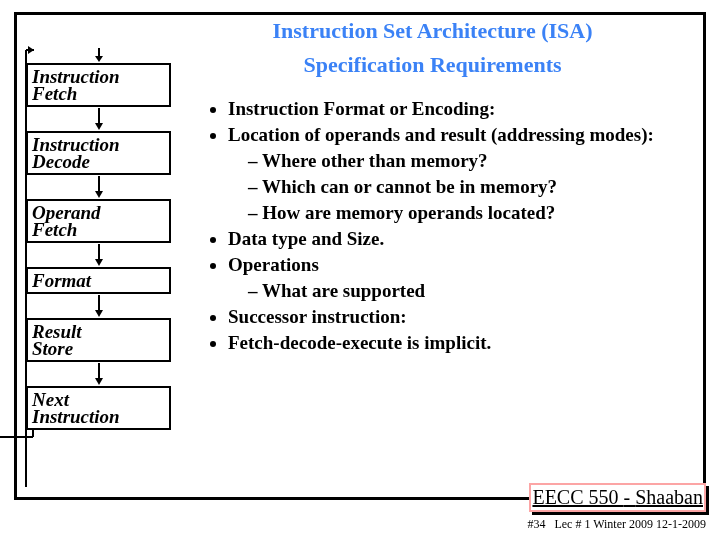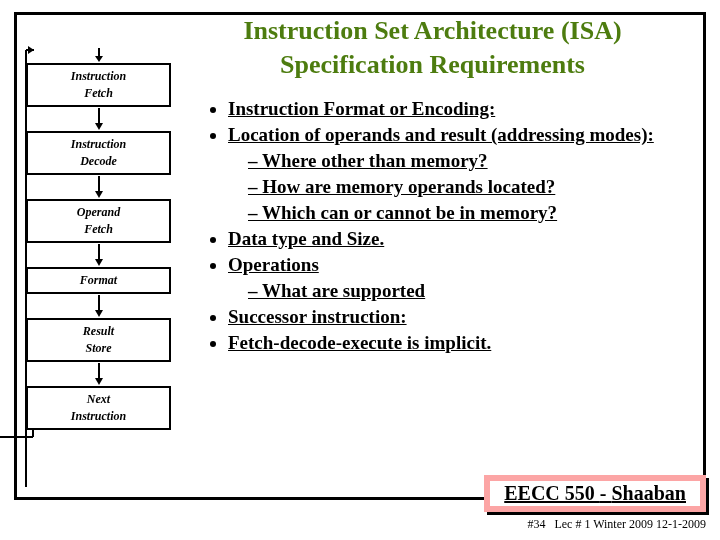--- a/index.html
+++ b/index.html
@@ -22,73 +22,71 @@
     height: 488px;
     border: 3px solid #000;
     box-sizing: border-box;
   }
   .title {
     position: absolute;
     left: 155px;
     top: 14px;
     width: 555px;
     font-weight: bold;
-    font-size: 26px;
+    font-size: 22px;
     line-height: 34px;
     text-align: center;
-    color: #4d7c0f;
+    color: #3b82f6;
   }
   .pipeline {
     position: absolute;
     left: 26px;
     top: 48px;
     width: 145px;
   }
   .stage {
     border: 2px solid #000;
     padding: 3px 4px;
-    text-align: center;
     font-weight: bold;
     font-style: italic;
-    font-size: 12px;
+    font-size: 19px;
     line-height: 17px;
     background: #fff;
   }
   .loop-line {
     position: absolute;
   }
   .bullets {
     position: absolute;
     left: 206px;
     top: 96px;
     width: 495px;
     font-size: 19px;
     line-height: 26px;
     font-weight: bold;
     color: #000;
-    text-decoration: underline;
   }
   .bullets ul {
     margin: 0;
     padding-left: 22px;
     list-style: disc;
   }
   .bullets li { margin: 0; }
   .sub {
     padding-left: 20px;
     display: block;
   }
   .footer-box {
     position: absolute;
     right: 14px;
     bottom: 28px;
-    border: 6px solid #fca5a5;
-    padding: 1px 14px;
+    border: 2px solid #fca5a5;
+    padding: 1px 1px;
     font-size: 20px;
-    font-weight: bold;
+    font-weight: normal;
     background: #fff;
     box-shadow: 3px 3px 0 #000;
   }
   .footer-box .u { text-decoration: underline; }
   .footer-small {
     position: absolute;
     right: 14px;
     bottom: 8px;
     font-size: 12px;
     font-weight: normal;
@@ -179,22 +177,22 @@
   </div>
 
   <div class="bullets">
     <ul>
       <li>
         <span>Instruction Format or Encoding:</span>
       </li>
       <li>
         <span>Location of operands and result (addressing modes):</span>
         <span class="sub">– Where other than memory?</span>
+        <span class="sub">– Which can or cannot be in memory?</span>
         <span class="sub">– How are memory operands located?</span>
-        <span class="sub">– Which can or cannot be in memory?</span>
       </li>
       <li>
         <span>Data type and Size.</span>
       </li>
       <li>
         <span> Operations</span>
         <span class="sub">– What are supported</span>
       </li>
       <li>
         <span>Successor instruction:</span>

